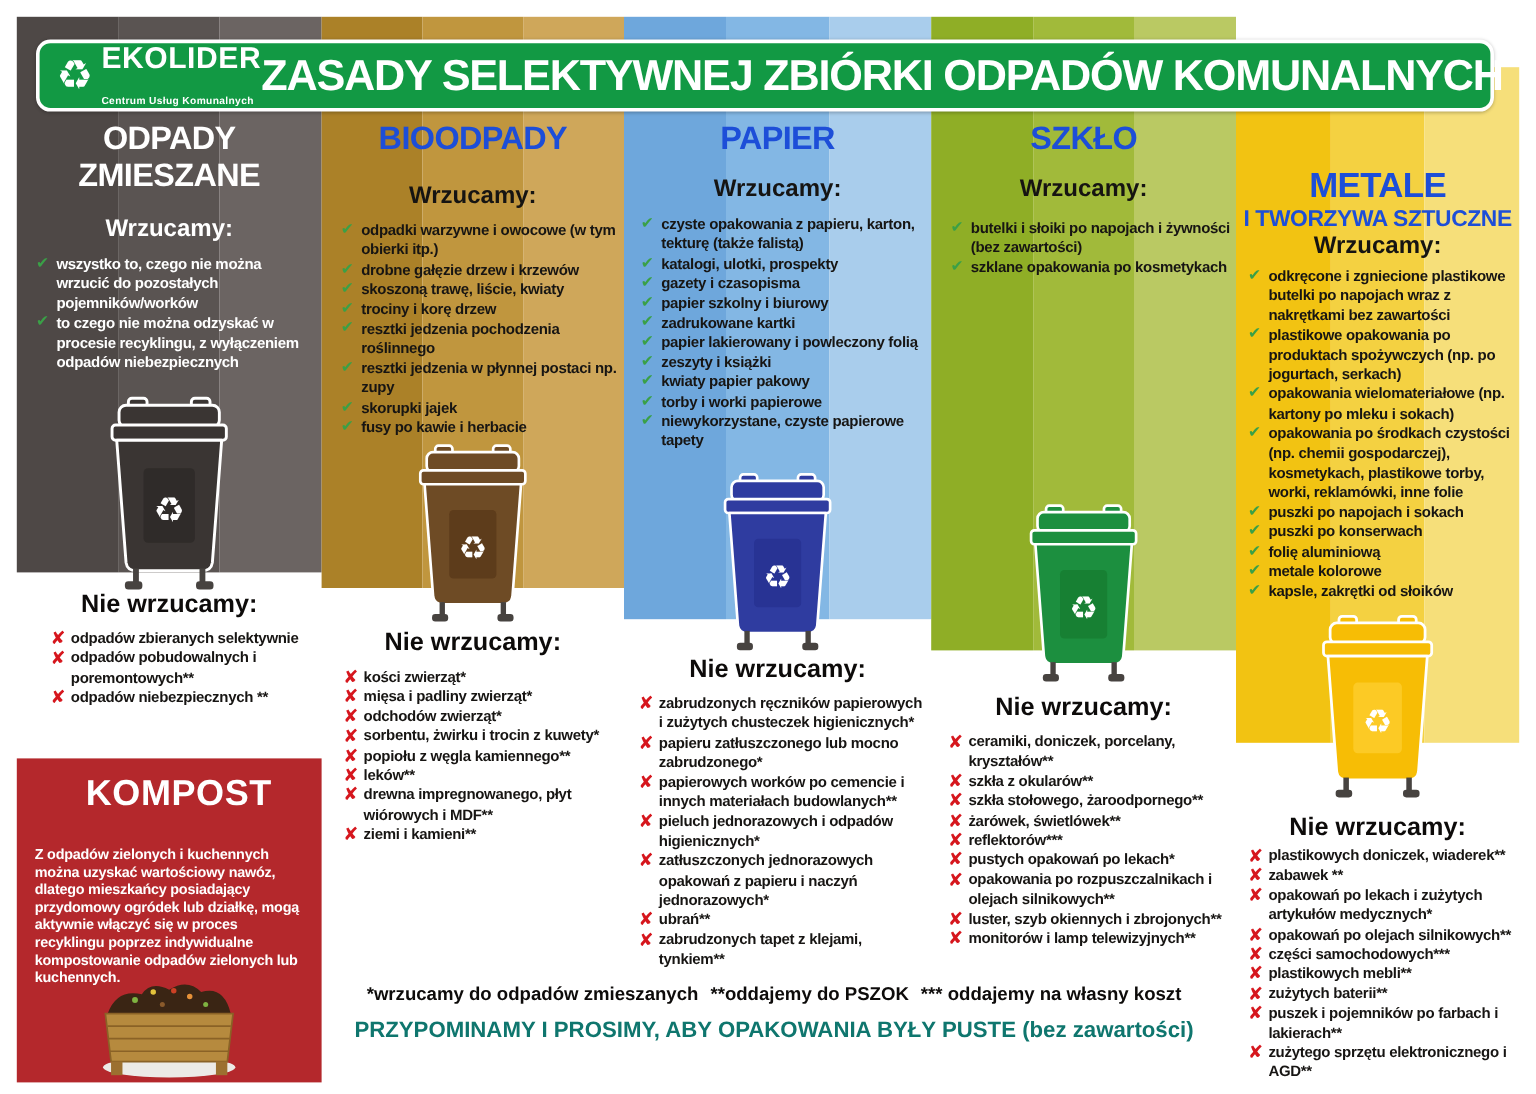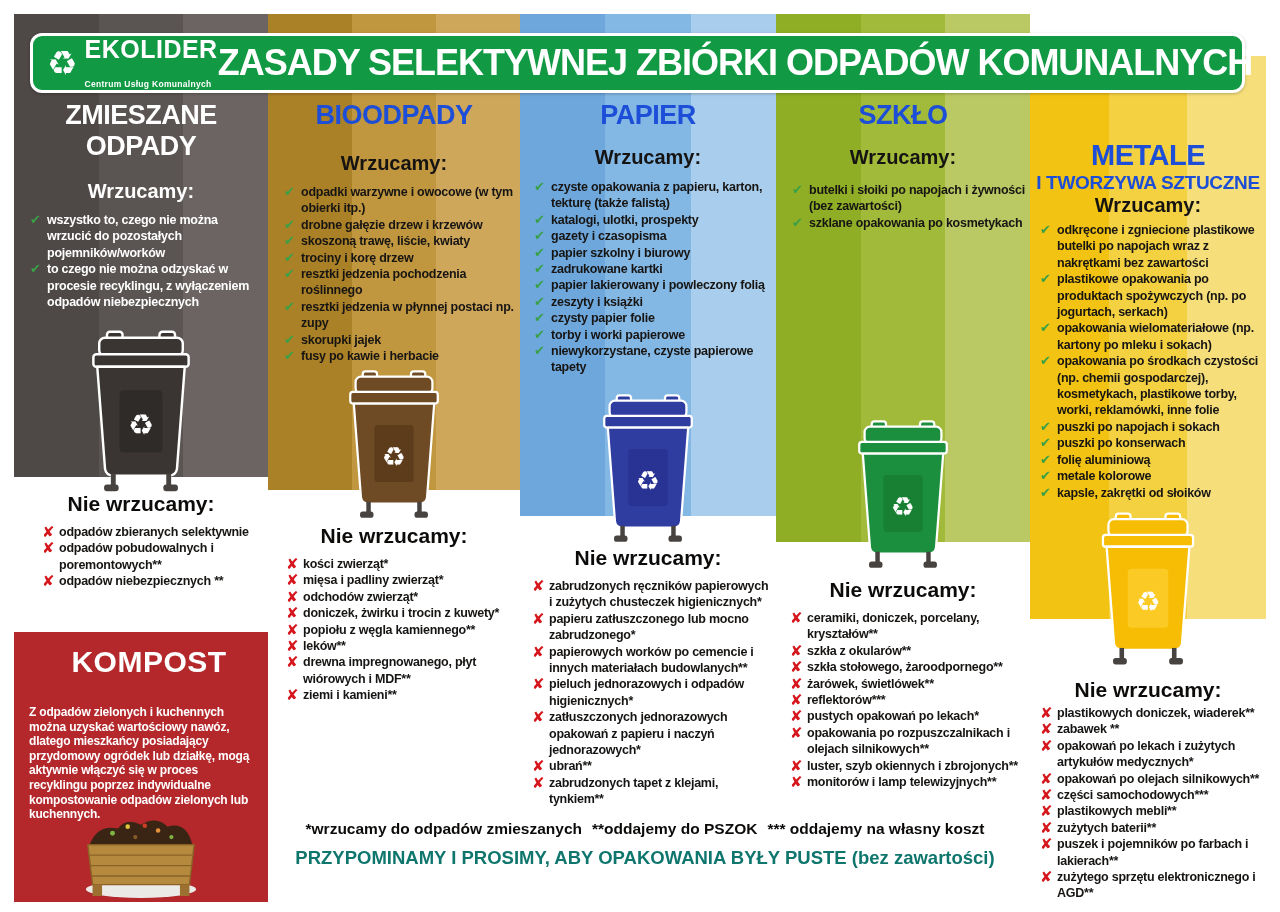--- a/index.html
+++ b/index.html
@@ -93,22 +93,22 @@
 
 <div class="poster">
 
   <div class="col c1">
     <div class="band">
       <div class="stripe" style="background: rgb(78, 72, 70);"></div>
       <div class="stripe" style="background: rgb(90, 84, 82);"></div>
       <div class="stripe" style="background: rgb(107, 100, 98);"></div>
     </div>
     <div class="ctitle">
+      <div class="t1">ODPADY</div>
       <div class="t1">ZMIESZANE</div>
-      <div class="t1">ODPADY</div>
     </div>
     <div class="h-wrz">Wrzucamy:</div>
     <div class="list check light">
         <div class="li">
           <span class="mk">✔</span>
           <span class="tx">wszystko to, czego nie można wrzucić do pozostałych pojemników/worków</span>
         </div>
         <div class="li">
           <span class="mk">✔</span>
           <span class="tx">to czego nie można odzyskać w procesie recyklingu, z wyłączeniem odpadów niebezpiecznych</span>
@@ -237,21 +237,21 @@
         <div class="li">
           <span class="mk">✘</span>
           <span class="tx">mięsa i padliny zwierząt*</span>
         </div>
         <div class="li">
           <span class="mk">✘</span>
           <span class="tx">odchodów zwierząt*</span>
         </div>
         <div class="li">
           <span class="mk">✘</span>
-          <span class="tx">doniczek, żwirku i trocin z kuwety*</span>
+          <span class="tx">sorbentu, żwirku i trocin z kuwety*</span>
         </div>
         <div class="li">
           <span class="mk">✘</span>
           <span class="tx">popiołu z węgla kamiennego**</span>
         </div>
         <div class="li">
           <span class="mk">✘</span>
           <span class="tx">leków**</span>
         </div>
         <div class="li">
@@ -297,21 +297,21 @@
         <div class="li">
           <span class="mk">✔</span>
           <span class="tx">papier lakierowany i powleczony folią</span>
         </div>
         <div class="li">
           <span class="mk">✔</span>
           <span class="tx">zeszyty i książki</span>
         </div>
         <div class="li">
           <span class="mk">✔</span>
-          <span class="tx">czysty papier folie</span>
+          <span class="tx">kwiaty papier pakowy</span>
         </div>
         <div class="li">
           <span class="mk">✔</span>
           <span class="tx">torby i worki papierowe</span>
         </div>
         <div class="li">
           <span class="mk">✔</span>
           <span class="tx">niewykorzystane, czyste papierowe tapety</span>
         </div>
       </div>

